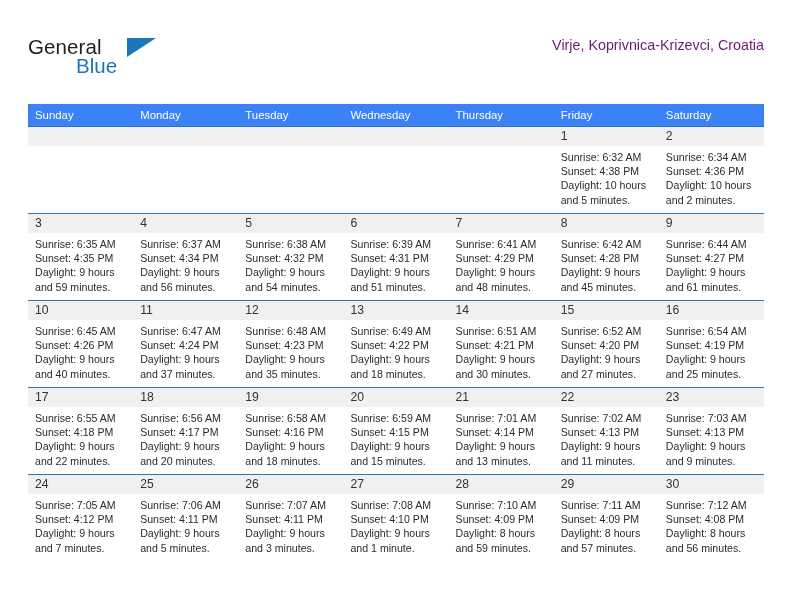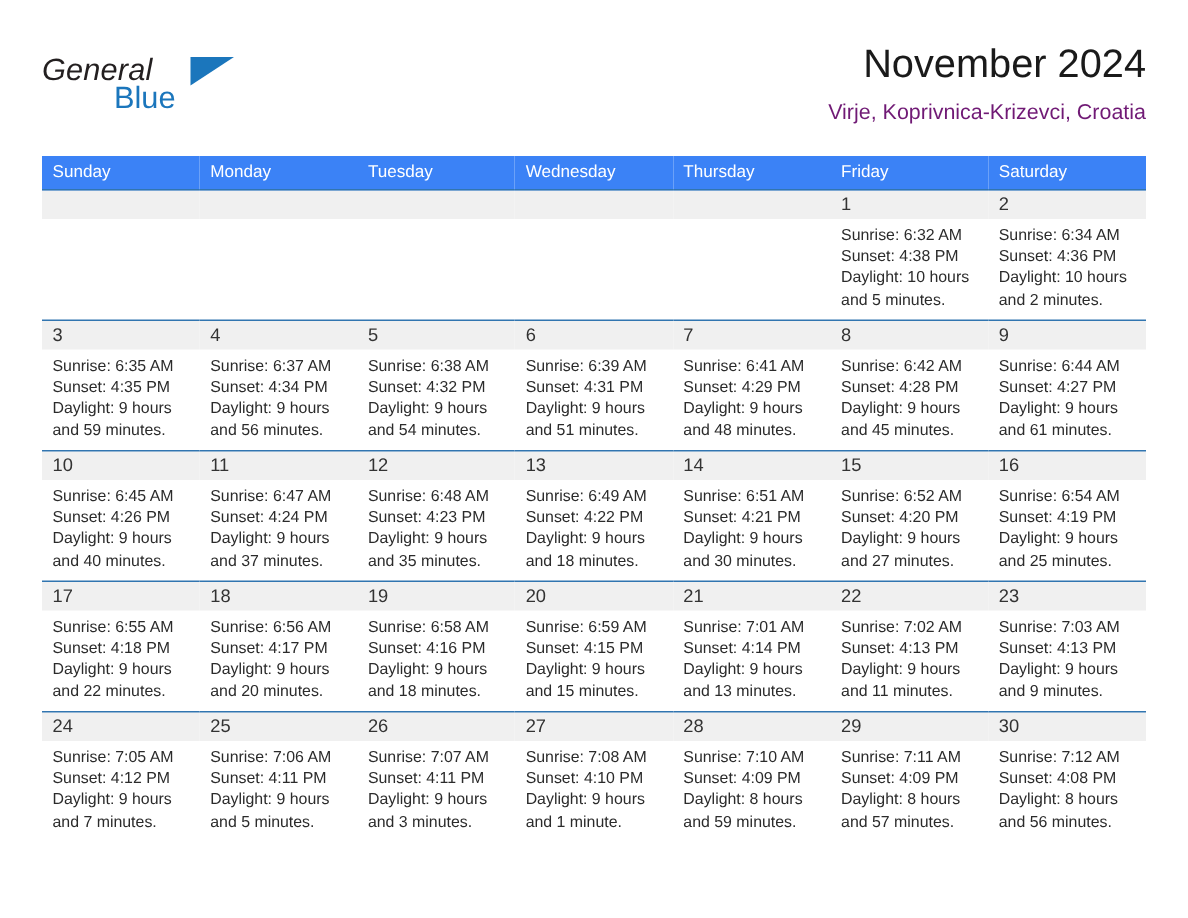--- a/index.html
+++ b/index.html
@@ -37,21 +37,20 @@
     height: 52px;
   }
   .logo-general {
     position: absolute;
     left: 0;
     top: 0;
     font-size: 20.5px;
     letter-spacing: .1px;
     color: #231f20;
     font-family: "Liberation Sans", sans-serif;
-    font-style: italic;
   }
   .logo-blue {
     position: absolute;
     left: 34px;
     top: 19px;
     font-size: 20.5px;
     color: #1b76bc;
     font-family: "Liberation Sans", sans-serif;
     margin-left: 14px;
   }
@@ -146,21 +145,20 @@
 
   <div class="top">
 
     <div class="logo">
       <span class="logo-general">General</span>
       <span class="logo-tri"></span>
       <span class="logo-blue">Blue</span>
     </div>
 
     <div class="title-block">
-      <div class="cal-title">November 2024</div>
       <div class="cal-sub">Virje, Koprivnica-Krizevci, Croatia</div>
     </div>
 
   </div>
 
   <table class="cal">
     <thead>
       <tr>
         <th>Sunday</th>
         <th>Monday</th>

